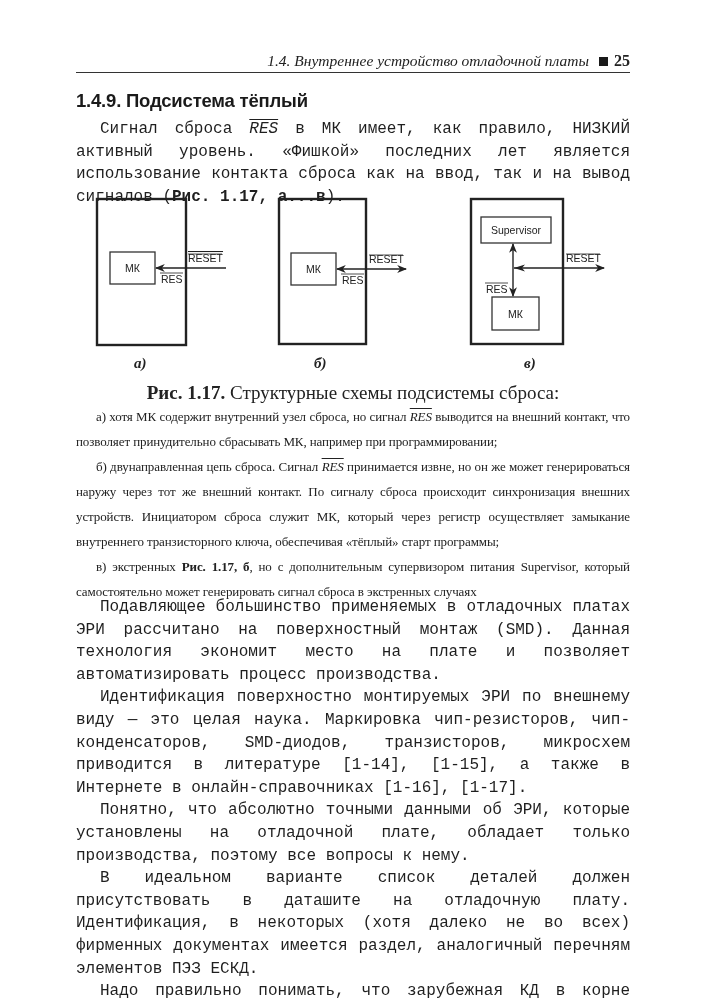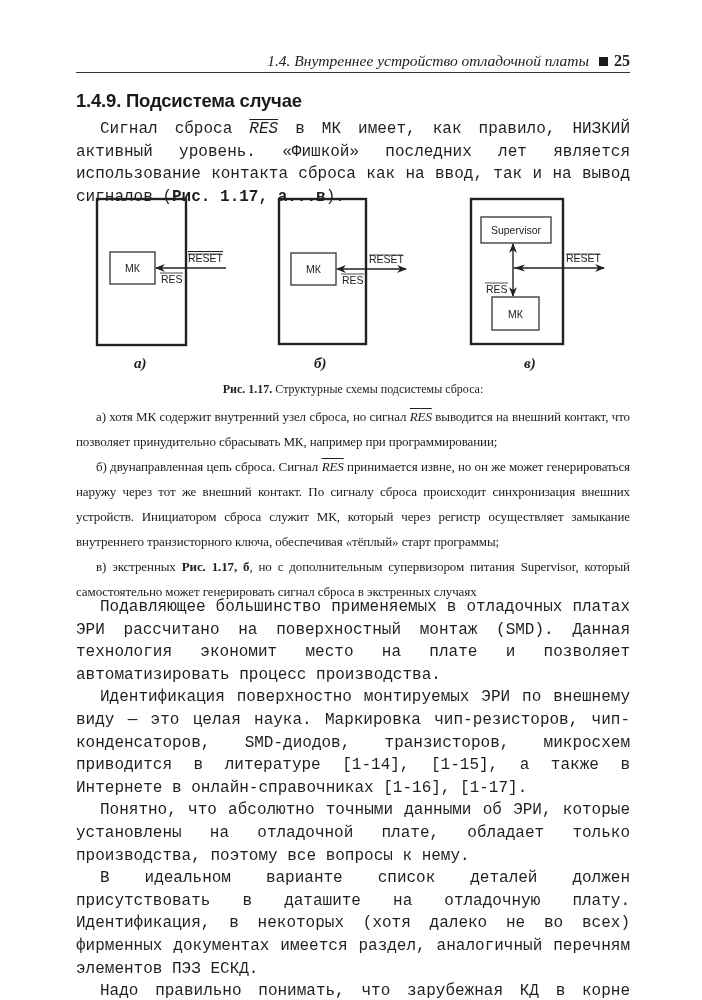--- a/index.html
+++ b/index.html
@@ -38,39 +38,39 @@
   .figure { position: absolute; left: 0; top: 0; width: 702px; height: 380px; }
   .figure svg { position: absolute; left: 0; top: 0; }
   .diag-text { font-family: "Liberation Sans", sans-serif; font-size: 10.5px; fill: #222; }
   .sub-label {
     position: absolute; top: 355px; font-family: "Liberation Serif", serif; font-style: italic; font-weight: bold;
     font-size: 15px; color: #222;
   }
 
   .caption {
     position: absolute; left: 76px; top: 382px; width: 554px; text-align: center;
-    font-family: "Liberation Serif", serif; font-size: 12px; color: #222;
+    font-family: "Liberation Serif", serif; font-size: 19px; color: #222;
   }
   .notes {
     position: absolute; left: 76px; top: 404px; width: 554px;
     font-family: "Liberation Serif", serif; font-size: 13px; line-height: 25px; text-align: justify; color: #222;
     letter-spacing: -0.1px;
   }
   .notes p { margin: 0; text-indent: 20px; }
 </style>
 </head>
 <body>
 
 <div class="page">
 
   <div class="running-head">
     <span>1.4. Внутреннее устройство отладочной платы</span><span class="sq"></span><span class="pg">25</span>
   </div>
 
-  <h2 class="h-a">1.4.9. Подсистема случае</h2>
+  <h2 class="h-a">1.4.9. Подсистема тёплый</h2>
 
   <div class="body-text intro">
     <p><span>Сигнал сброса </span><span class="ovl">RES</span><span> в МК имеет, как правило, НИЗКИЙ активный уровень. «Фишкой» последних лет является использование контакта сброса как на ввод, так и на вывод сигналов (</span><span class="b">Рис. 1.17, а...в</span><span>).</span></p>
   </div>
 
   <div class="figure">
     <svg width="702" height="380" viewBox="0 0 702 380">
       <defs>
         <marker id="ah" viewBox="0 0 10 10" refX="9" refY="5" markerWidth="9" markerHeight="7" orient="auto-start-reverse">
           <path d="M0,1 L10,5 L0,9 L3,5 Z" fill="#222"></path>

